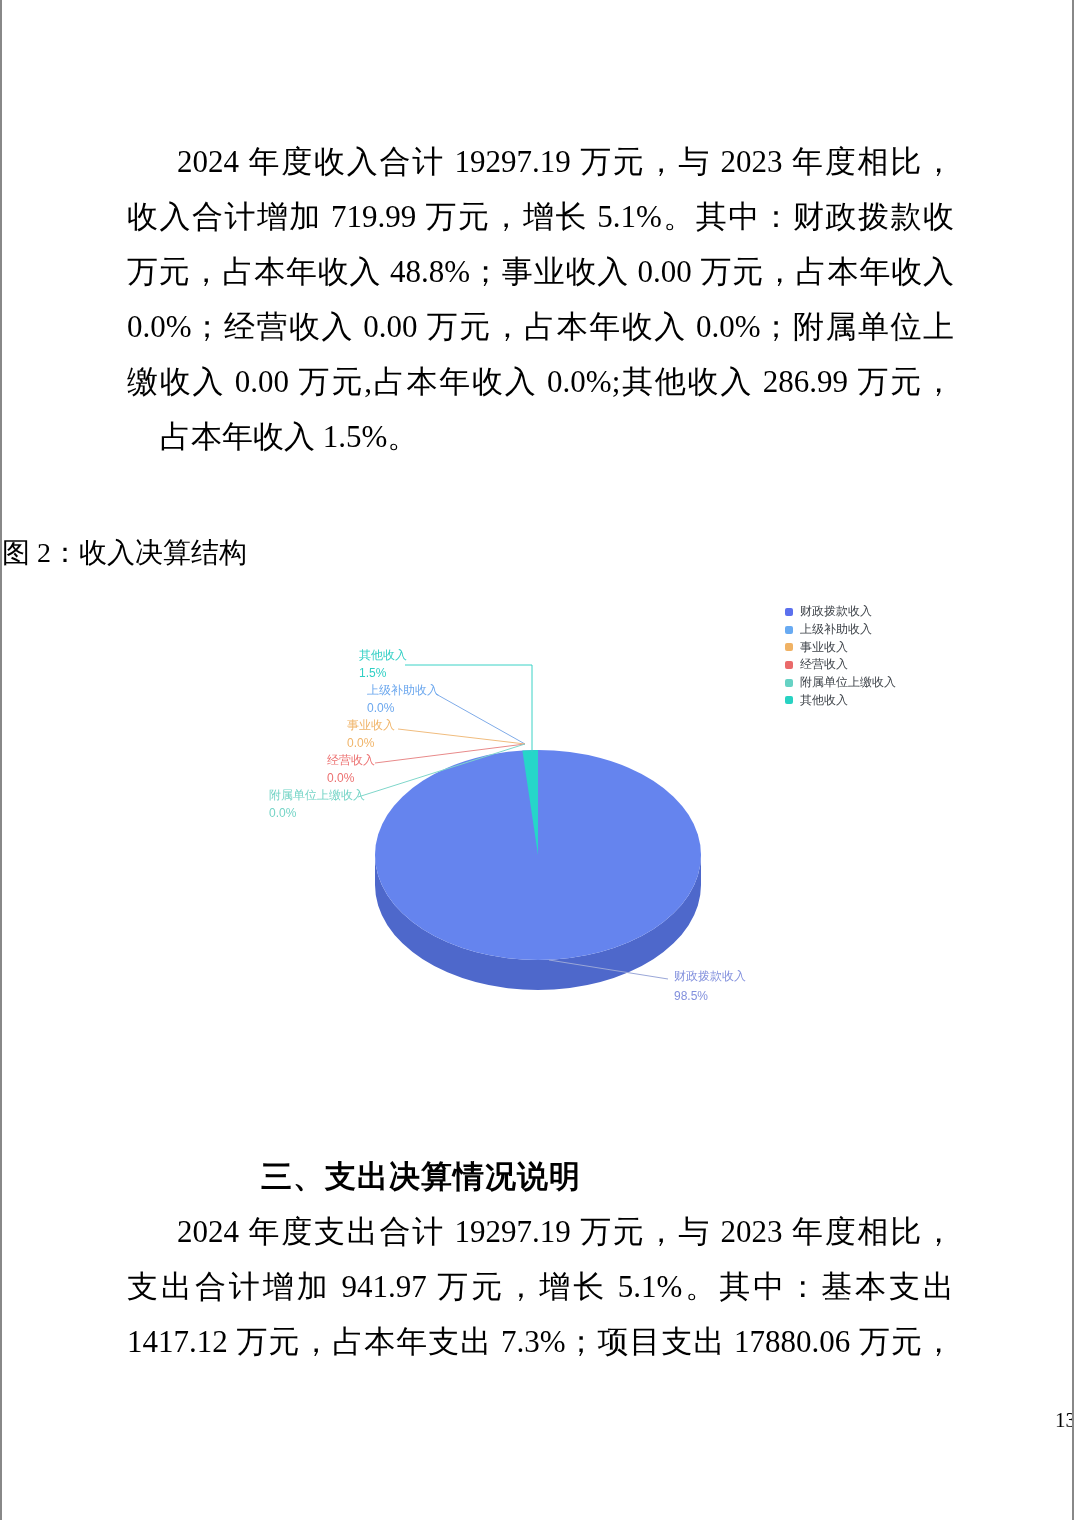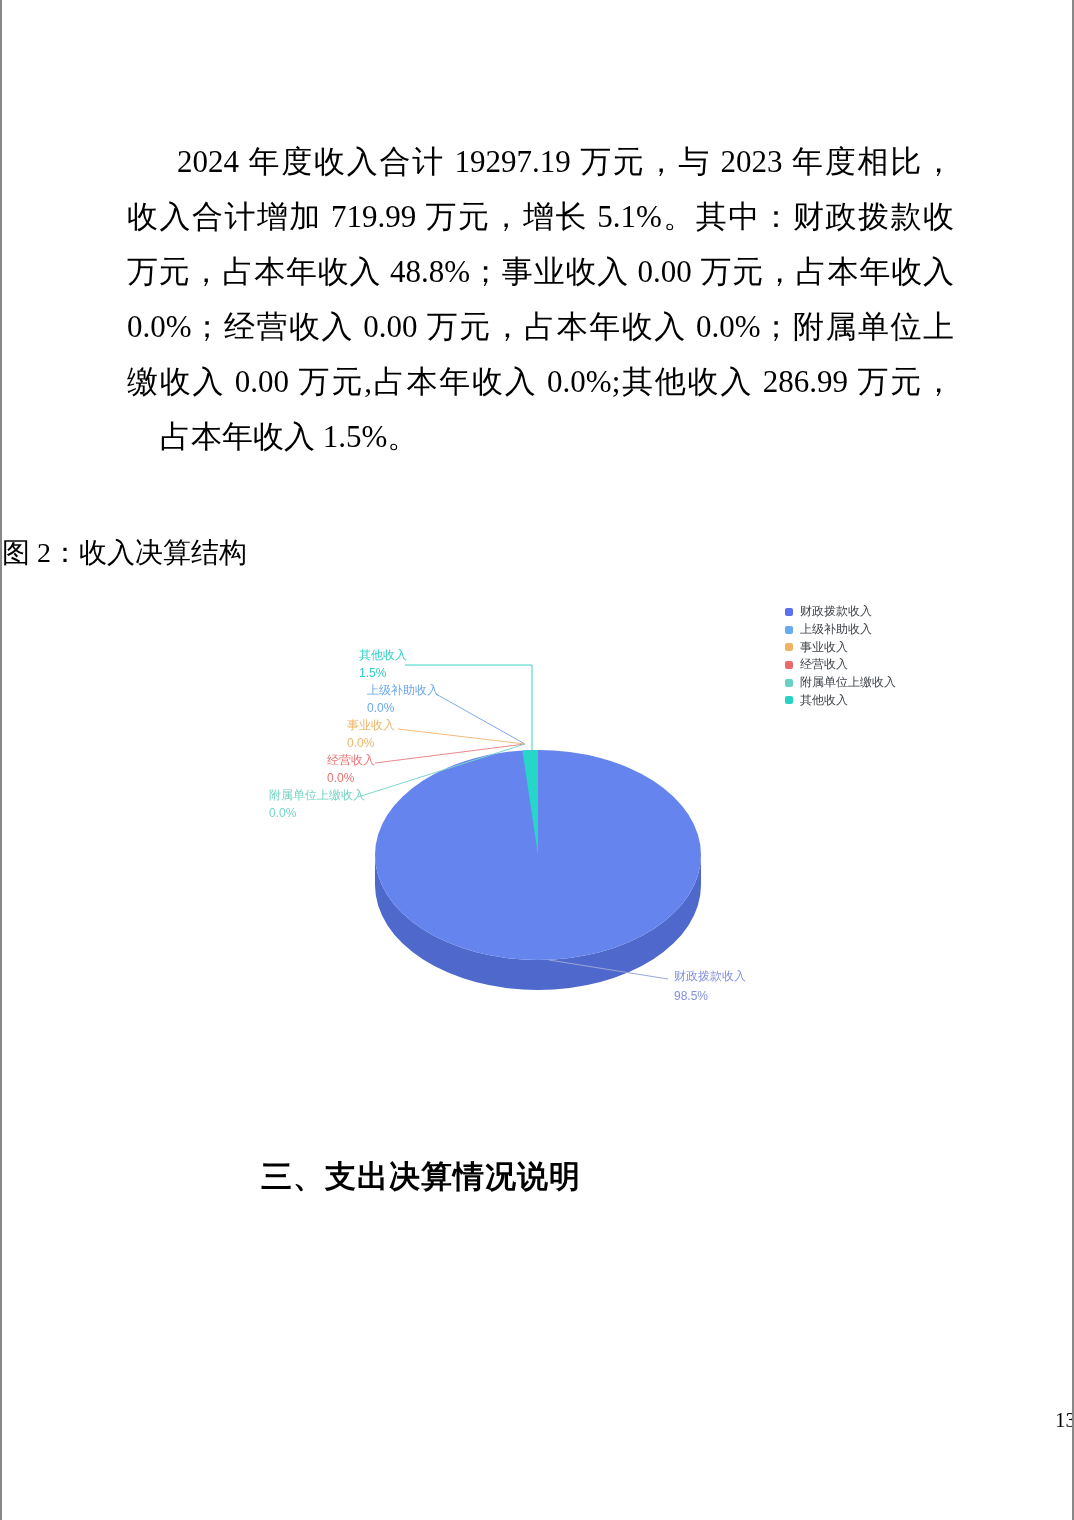--- a/index.html
+++ b/index.html
@@ -124,16 +124,21 @@
       <span>附属单位上缴收入</span>
     </div>
     <div class="legend-item">
       <span class="legend-swatch" style="background-color: rgb(40, 210, 194);"></span>
       <span>其他收入</span>
     </div>
   </div>
 
   <div class="section-heading">三、支出决算情况说明</div>
 
+  <div class="para" id="expense-para">
+    <div class="line indent">2024 年度支出合计 19297.19 万元，与 2023 年度相比，</div>
+    <div class="line">支出合计增加 941.97 万元，增长 5.1%。其中：基本支出</div>
+    <div class="line">1417.12 万元，占本年支出 7.3%；项目支出 17880.06 万元，</div>
+  </div>
 
   <div class="page-num">13</div>
 
 </div>
 
 </body></html>

